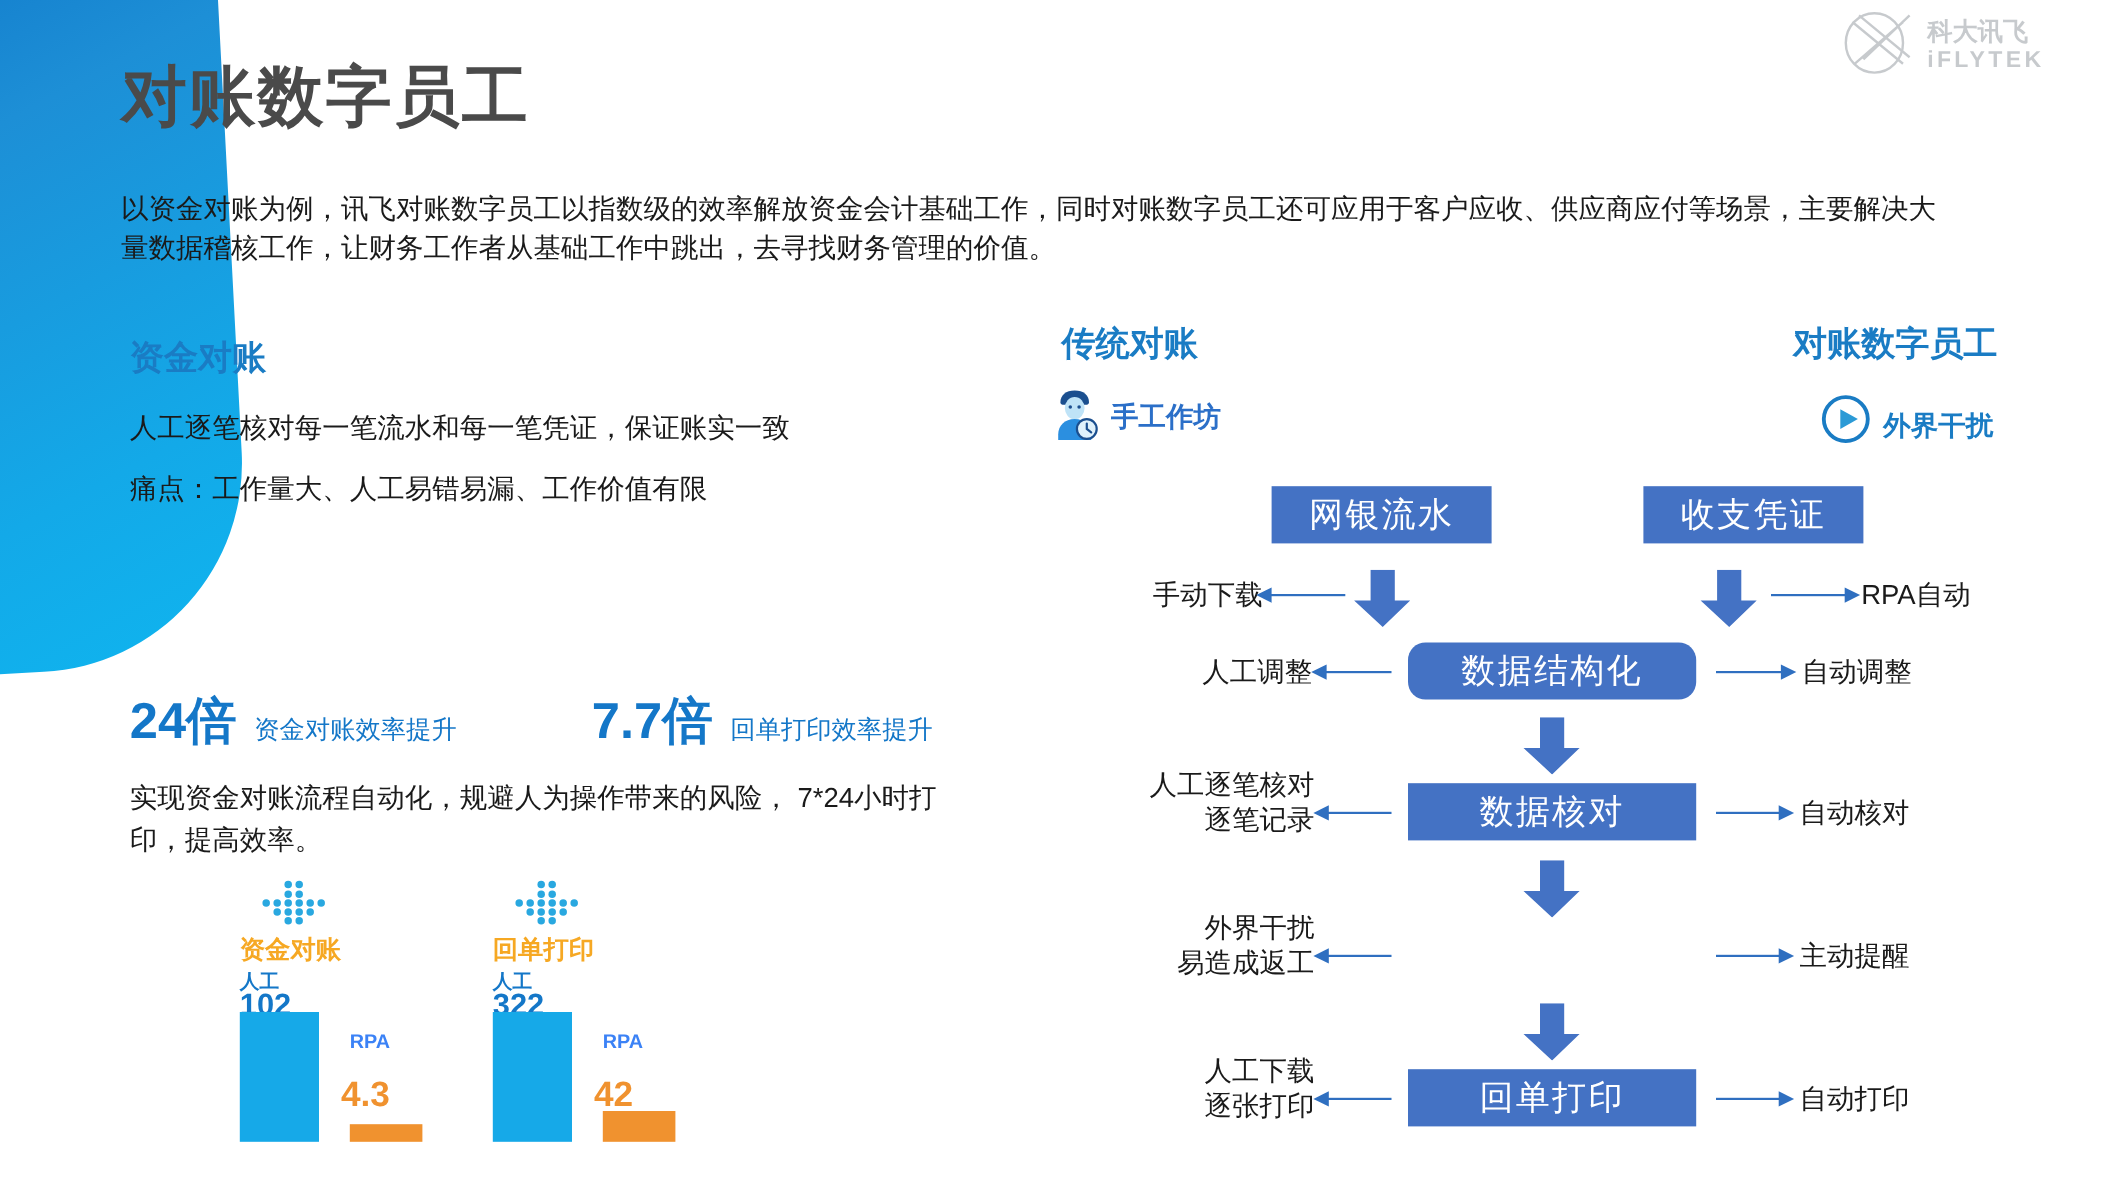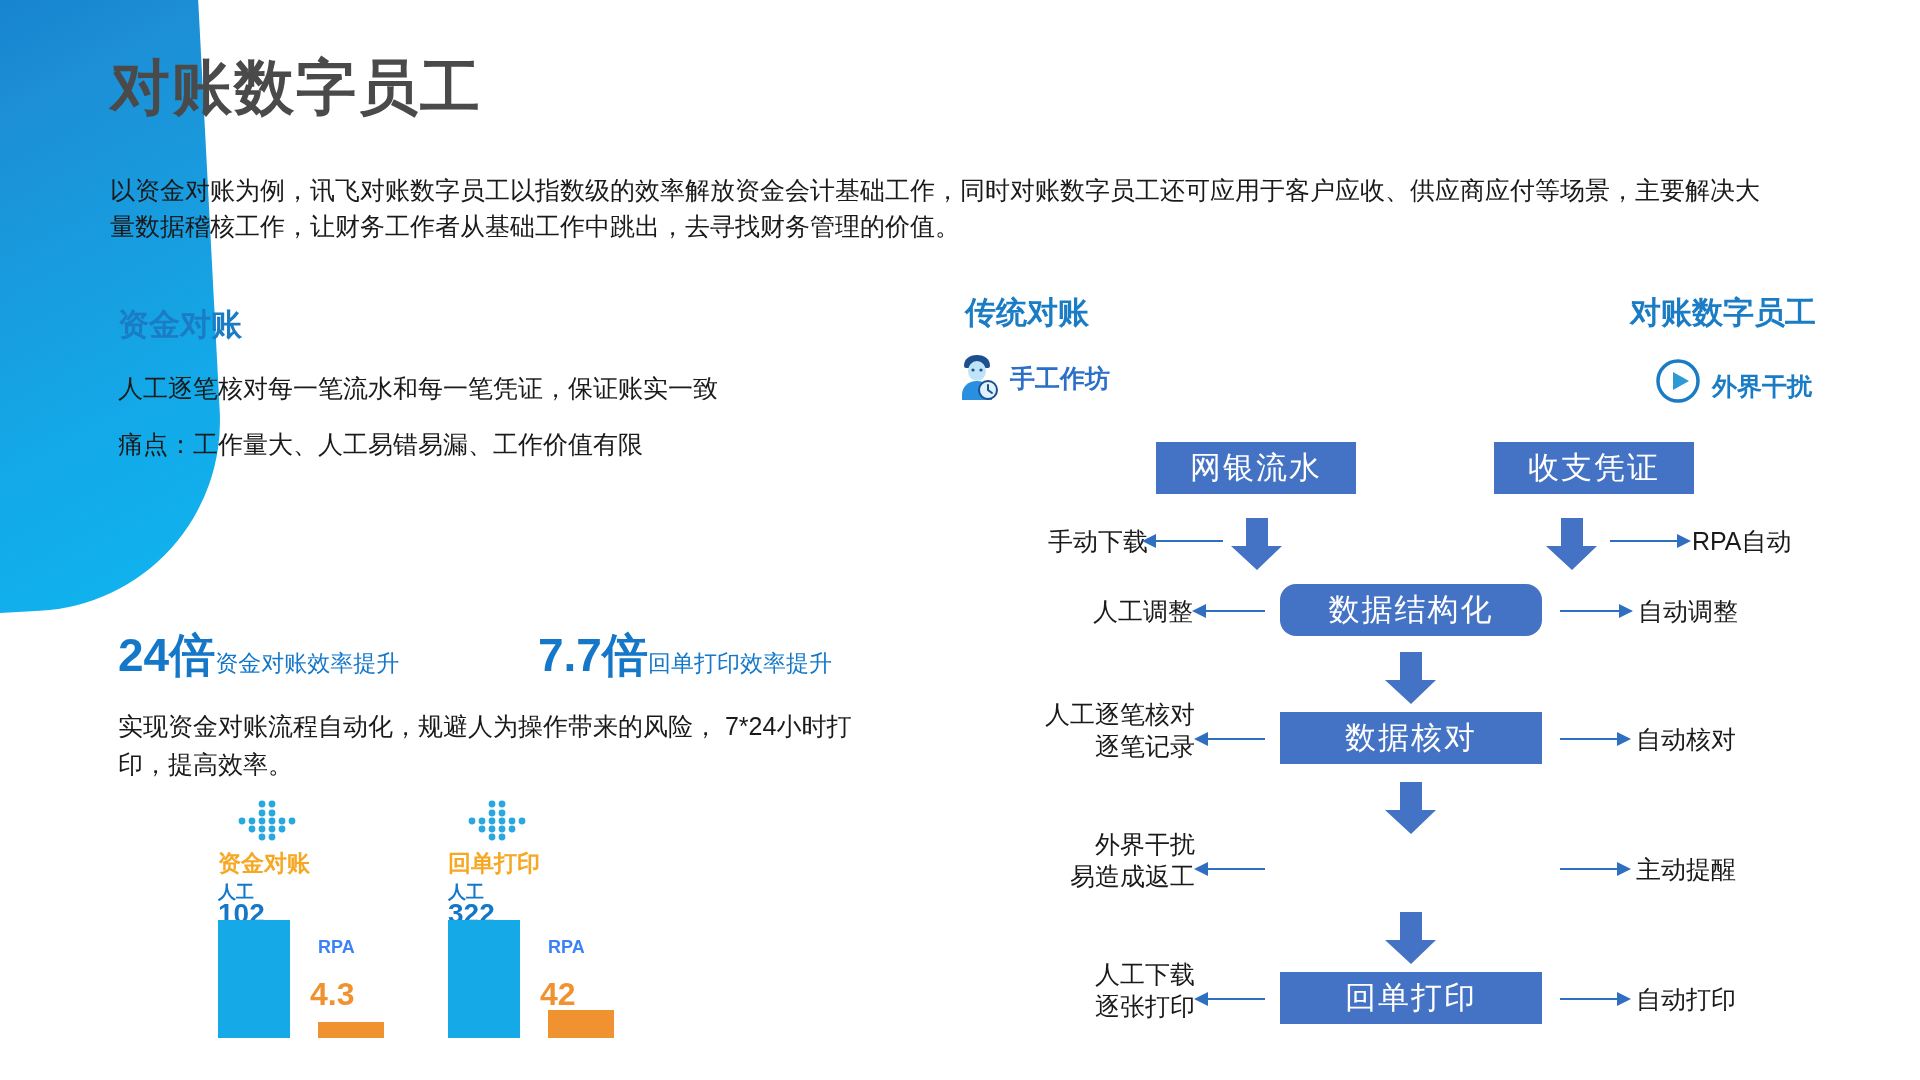--- a/index.html
+++ b/index.html
@@ -41,21 +41,21 @@
   .lcol-head{left:118px;top:304px;}
   .lcol-line1{position:absolute;left:118px;top:372px;font-size:25px;color:#1a1a1a;}
   .lcol-line2{position:absolute;left:118px;top:428px;font-size:25px;color:#1a1a1a;}
 
   
   .metric-row{position:absolute;left:118px;top:632px;width:800px;height:60px;}
   .metric{position:absolute;display:flex;align-items:baseline;}
   .metric.m1{left:0;}
   .metric.m2{left:420px;}
   .metric-num{font-size:46px;font-weight:bold;color:#1477c8;line-height:1;}
-  .metric-label{font-size:23px;color:#1477c8;}
+  .metric-label{font-size:23px;color:#1477c8;margin-left:16px;}
 
   .lcol-para{
     position:absolute;left:118px;top:708px;width:740px;
     font-size:25px;color:#1a1a1a;line-height:1.5;
   }
 
   
   .chart{position:absolute;left:190px;top:800px;width:480px;height:270px;}
   .group{position:absolute;top:0;width:230px;height:270px;}
   .group.g1{left:10px;}
@@ -101,20 +101,30 @@
   .fat-arrow{position:absolute;width:54px;height:52px;}
   .fat-arrow svg{width:100%;height:100%;display:block;}
 </style>
 </head>
 <body>
 
 <div class="slide">
 
   <div class="corner"></div>
 
+  <div class="logo">
+    <svg viewBox="0 0 230 62" xmlns="http://www.w3.org/2000/svg">
+      <g fill="none" stroke="#9aa0a6" stroke-width="2.2">
+        <ellipse cx="44" cy="31" rx="26" ry="27"></ellipse>
+        <path d="M24 12 L70 50 M30 6 L76 44 M70 12 L26 50 M76 6 L34 46"></path>
+      </g>
+      <text x="92" y="28" font-family="DejaVu Sans, sans-serif" font-size="23" font-weight="bold" fill="#9aa0a6">科大讯飞</text>
+      <text x="92" y="53" font-family="Liberation Sans, sans-serif" font-size="21" font-weight="bold" fill="#9aa0a6" letter-spacing="3">iFLYTEK</text>
+    </svg>
+  </div>
 
   <div class="page-title">对账数字员工</div>
   <div class="intro">以资金对账为例，讯飞对账数字员工以指数级的效率解放资金会计基础工作，同时对账数字员工还可应用于客户应收、供应商应付等场景，主要解决大量数据稽核工作，让财务工作者从基础工作中跳出，去寻找财务管理的价值。</div>
 
   <div class="sec-head lcol-head">资金对账</div>
   <div class="lcol-line1">人工逐笔核对每一笔流水和每一笔凭证，保证账实一致</div>
   <div class="lcol-line2">痛点：工作量大、人工易错易漏、工作价值有限</div>
 
   <div class="metric-row">
     <div class="metric m1">

